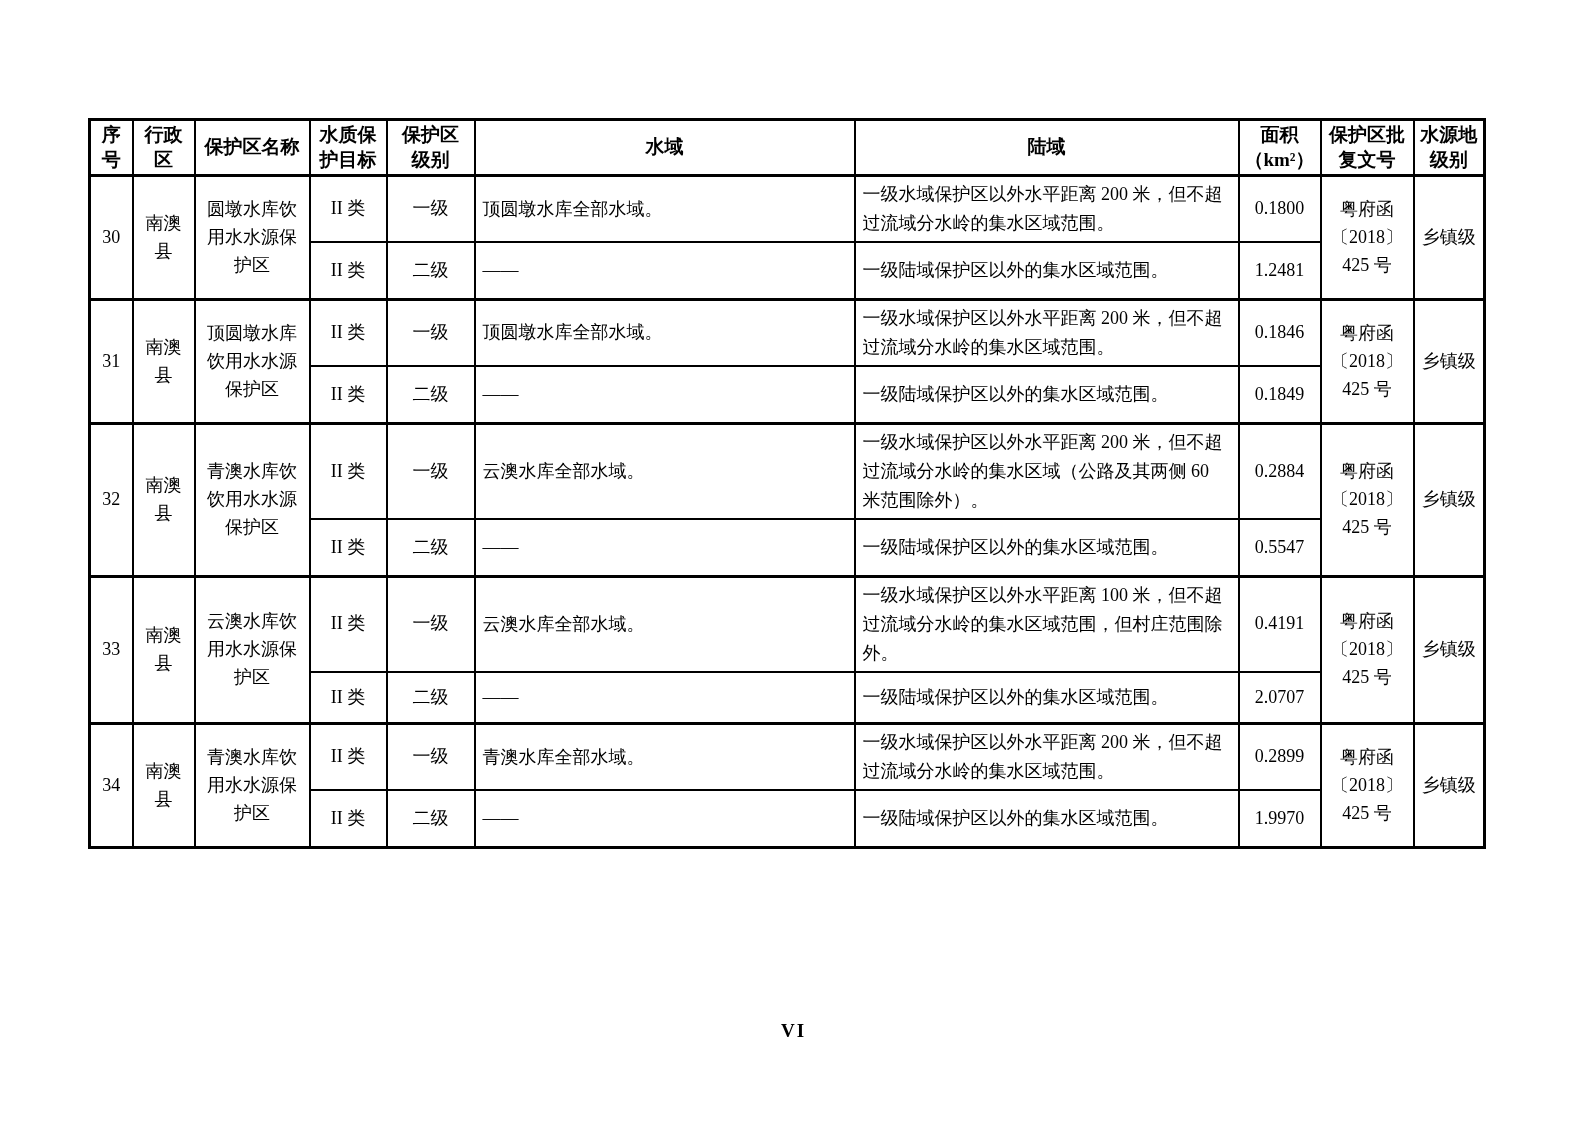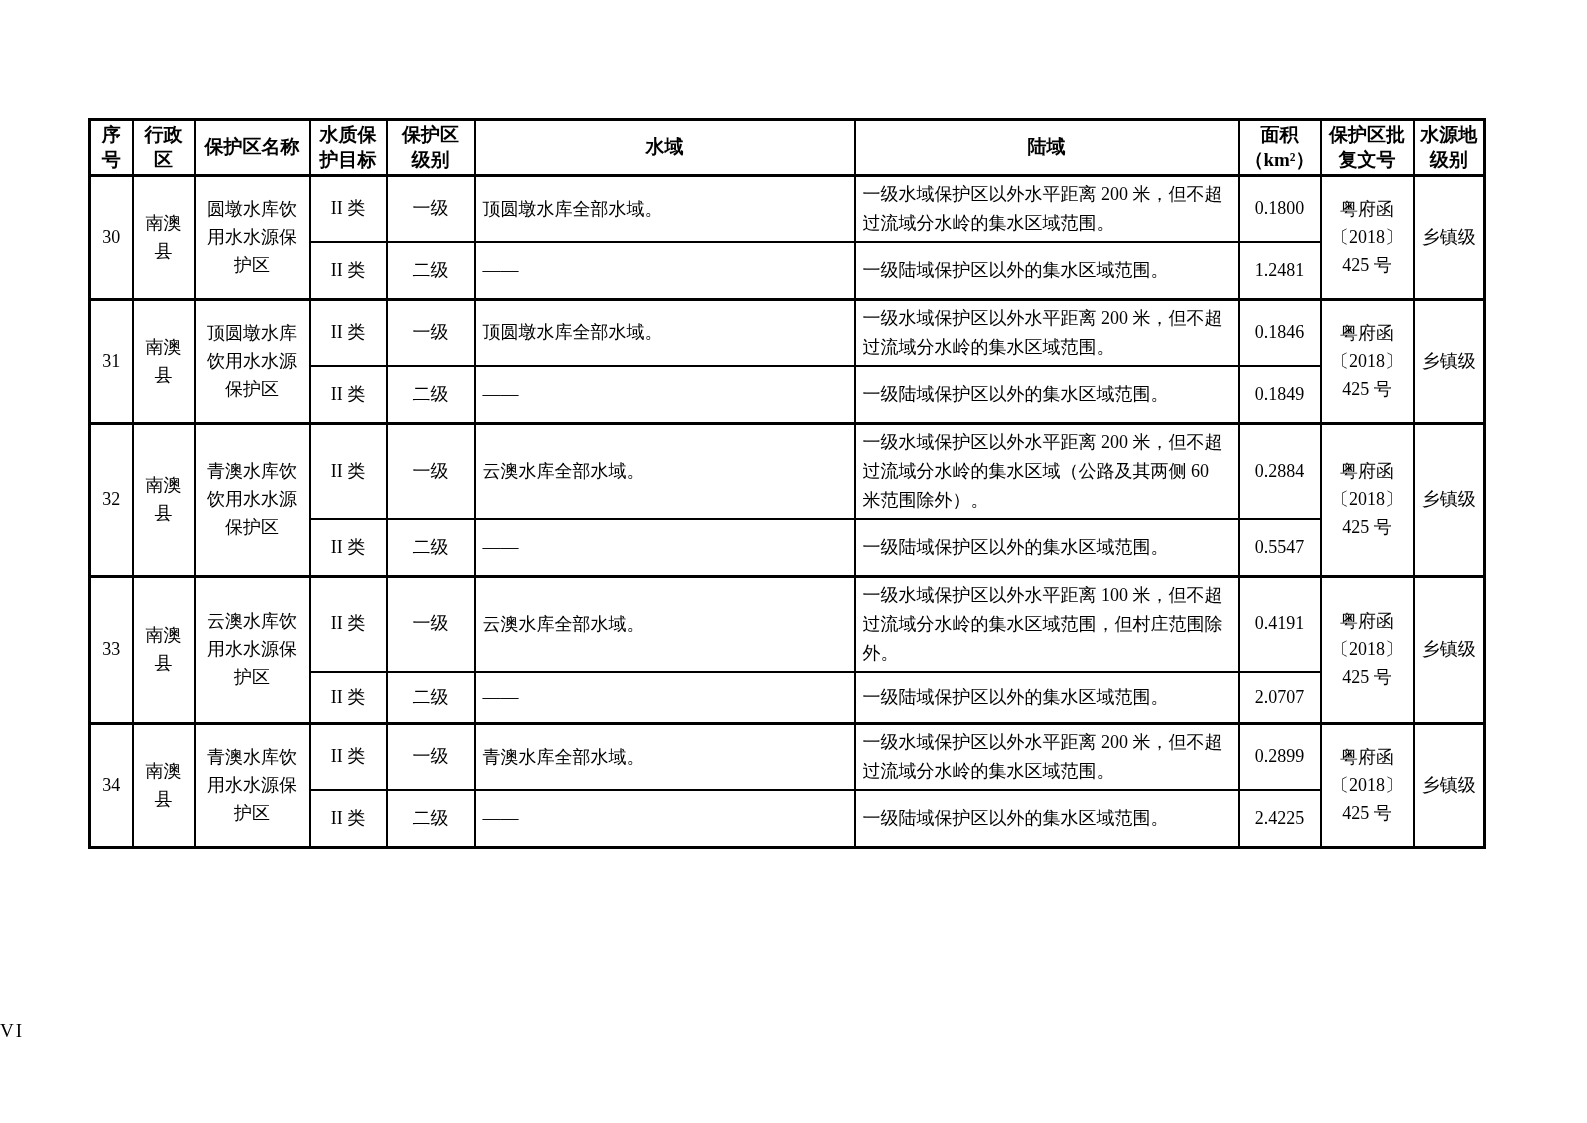--- a/index.html
+++ b/index.html
@@ -46,22 +46,23 @@
   td.c-water, td.c-land {
     text-align: left;
     line-height: 29px;
     padding: 3px 8px 3px 7px;
     white-space: normal;
   }
   .page-number {
     position: absolute;
     left: 0; top: 1020px;
     width: 100%;
+    text-align: center;
     font-size: 19px;
-    font-weight: normal;
+    font-weight: bold;
     letter-spacing: 2px;
   }
 </style>
 </head>
 <body>
 
 <div class="page">
 
   <table class="main">
     <colgroup>
@@ -213,19 +214,19 @@
       <td rowspan="2" class="c-approval">粤府函
 〔2018〕
 425 号</td>
       <td rowspan="2" class="c-srclevel">乡镇级</td>
     </tr>
     <tr style="height:57px">
       <td class="c-quality">II 类</td>
       <td class="c-level">二级</td>
       <td class="c-water">——</td>
       <td class="c-land">一级陆域保护区以外的集水区域范围。</td>
-      <td class="c-area">2.4225</td>
+      <td class="c-area">1.9970</td>
     </tr>
   </tbody>
     </table>
 
   <div class="page-number">VI</div>
 </div>
 
 </body></html>

